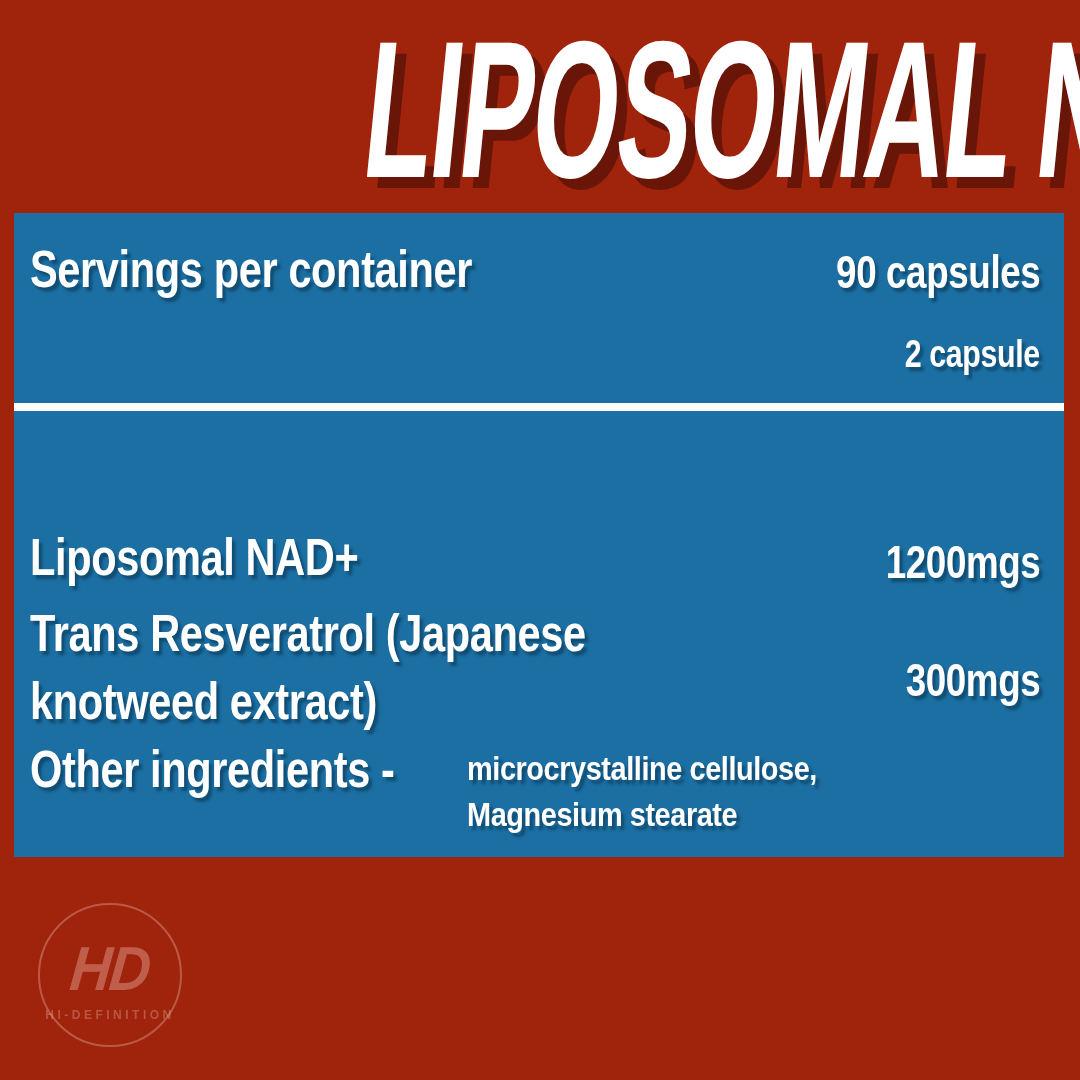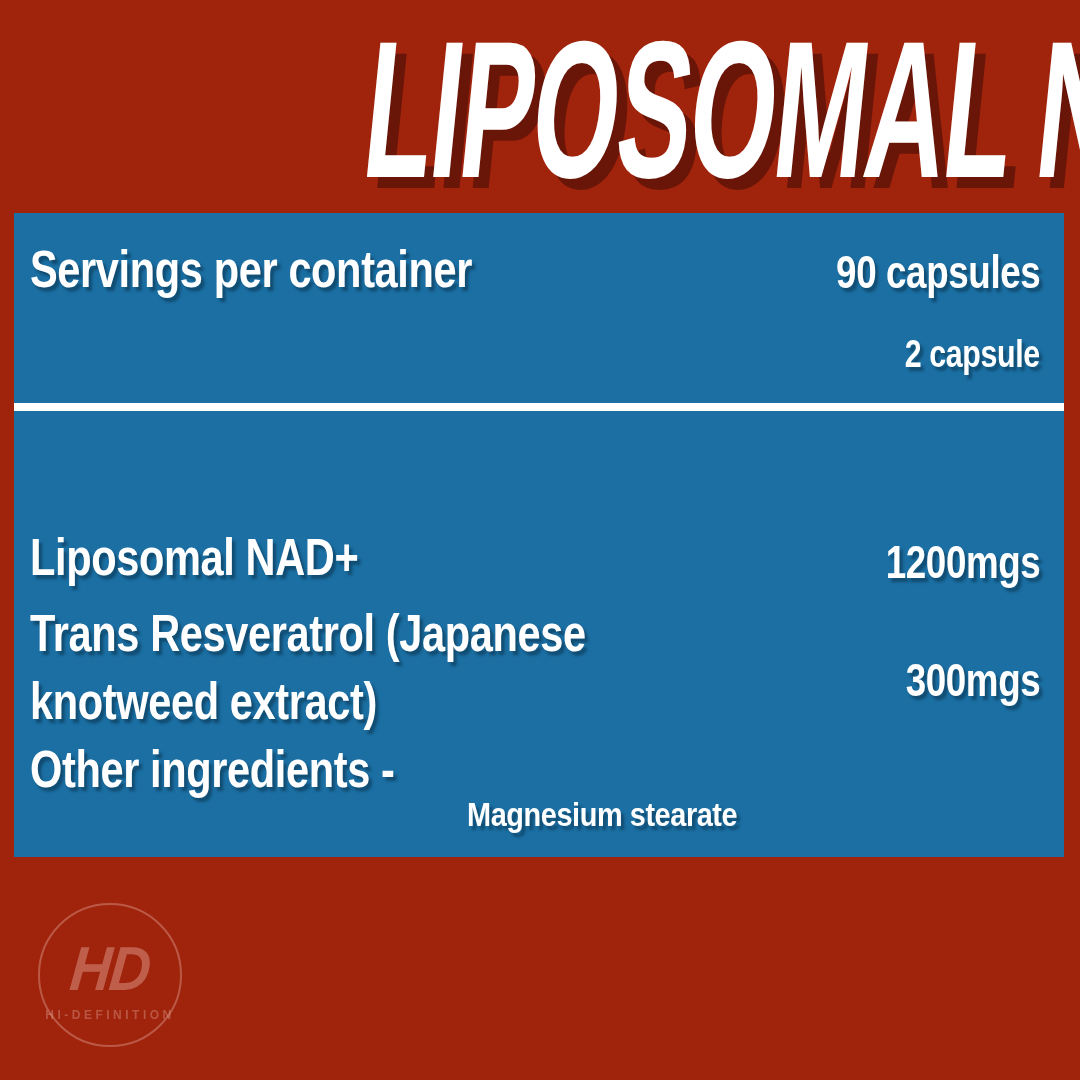--- a/index.html
+++ b/index.html
@@ -166,20 +166,23 @@
     <div class="t left-col fs-big ing2-line2">
       <span class="cond">knotweed extract)</span>
     </div>
     <div class="t right-col fs-val ing2-amount">
       <span class="cond">300mgs</span>
     </div>
 
     <div class="t left-col fs-big other-label">
       <span class="cond">Other ingredients -</span>
     </div>
+    <div class="t mid-col fs-small other-line1">
+      <span class="cond">microcrystalline cellulose,</span>
+    </div>
     <div class="t mid-col fs-small other-line2">
       <span class="cond">Magnesium stearate</span>
     </div>
 
   </section>
 
   <div class="watermark">
     <span class="wm-hd">HD</span>
     <span class="wm-caption">HI-DEFINITION</span>
   </div>

